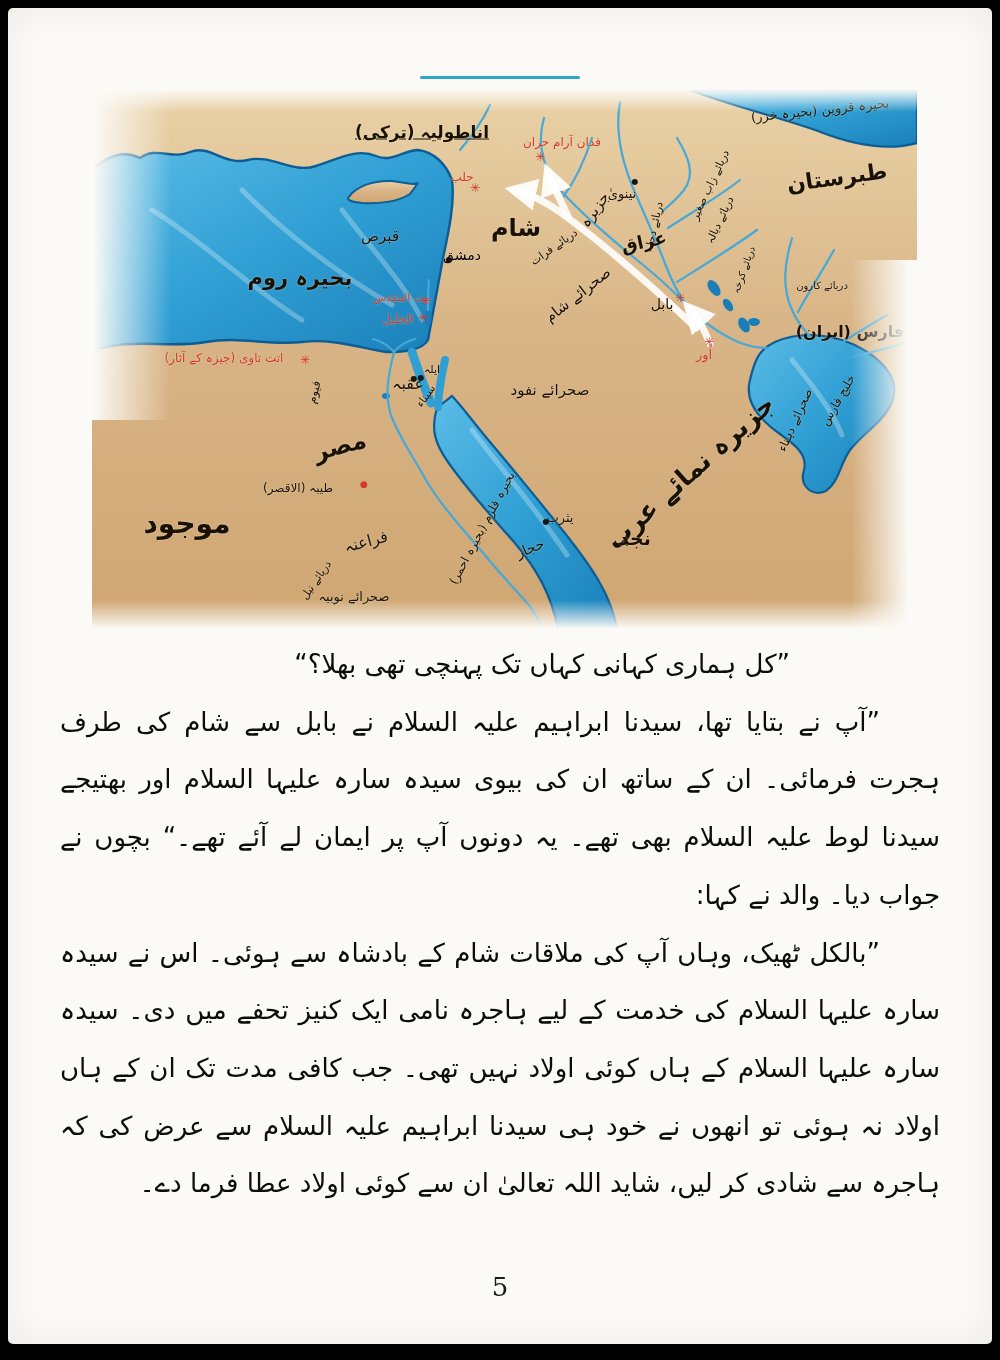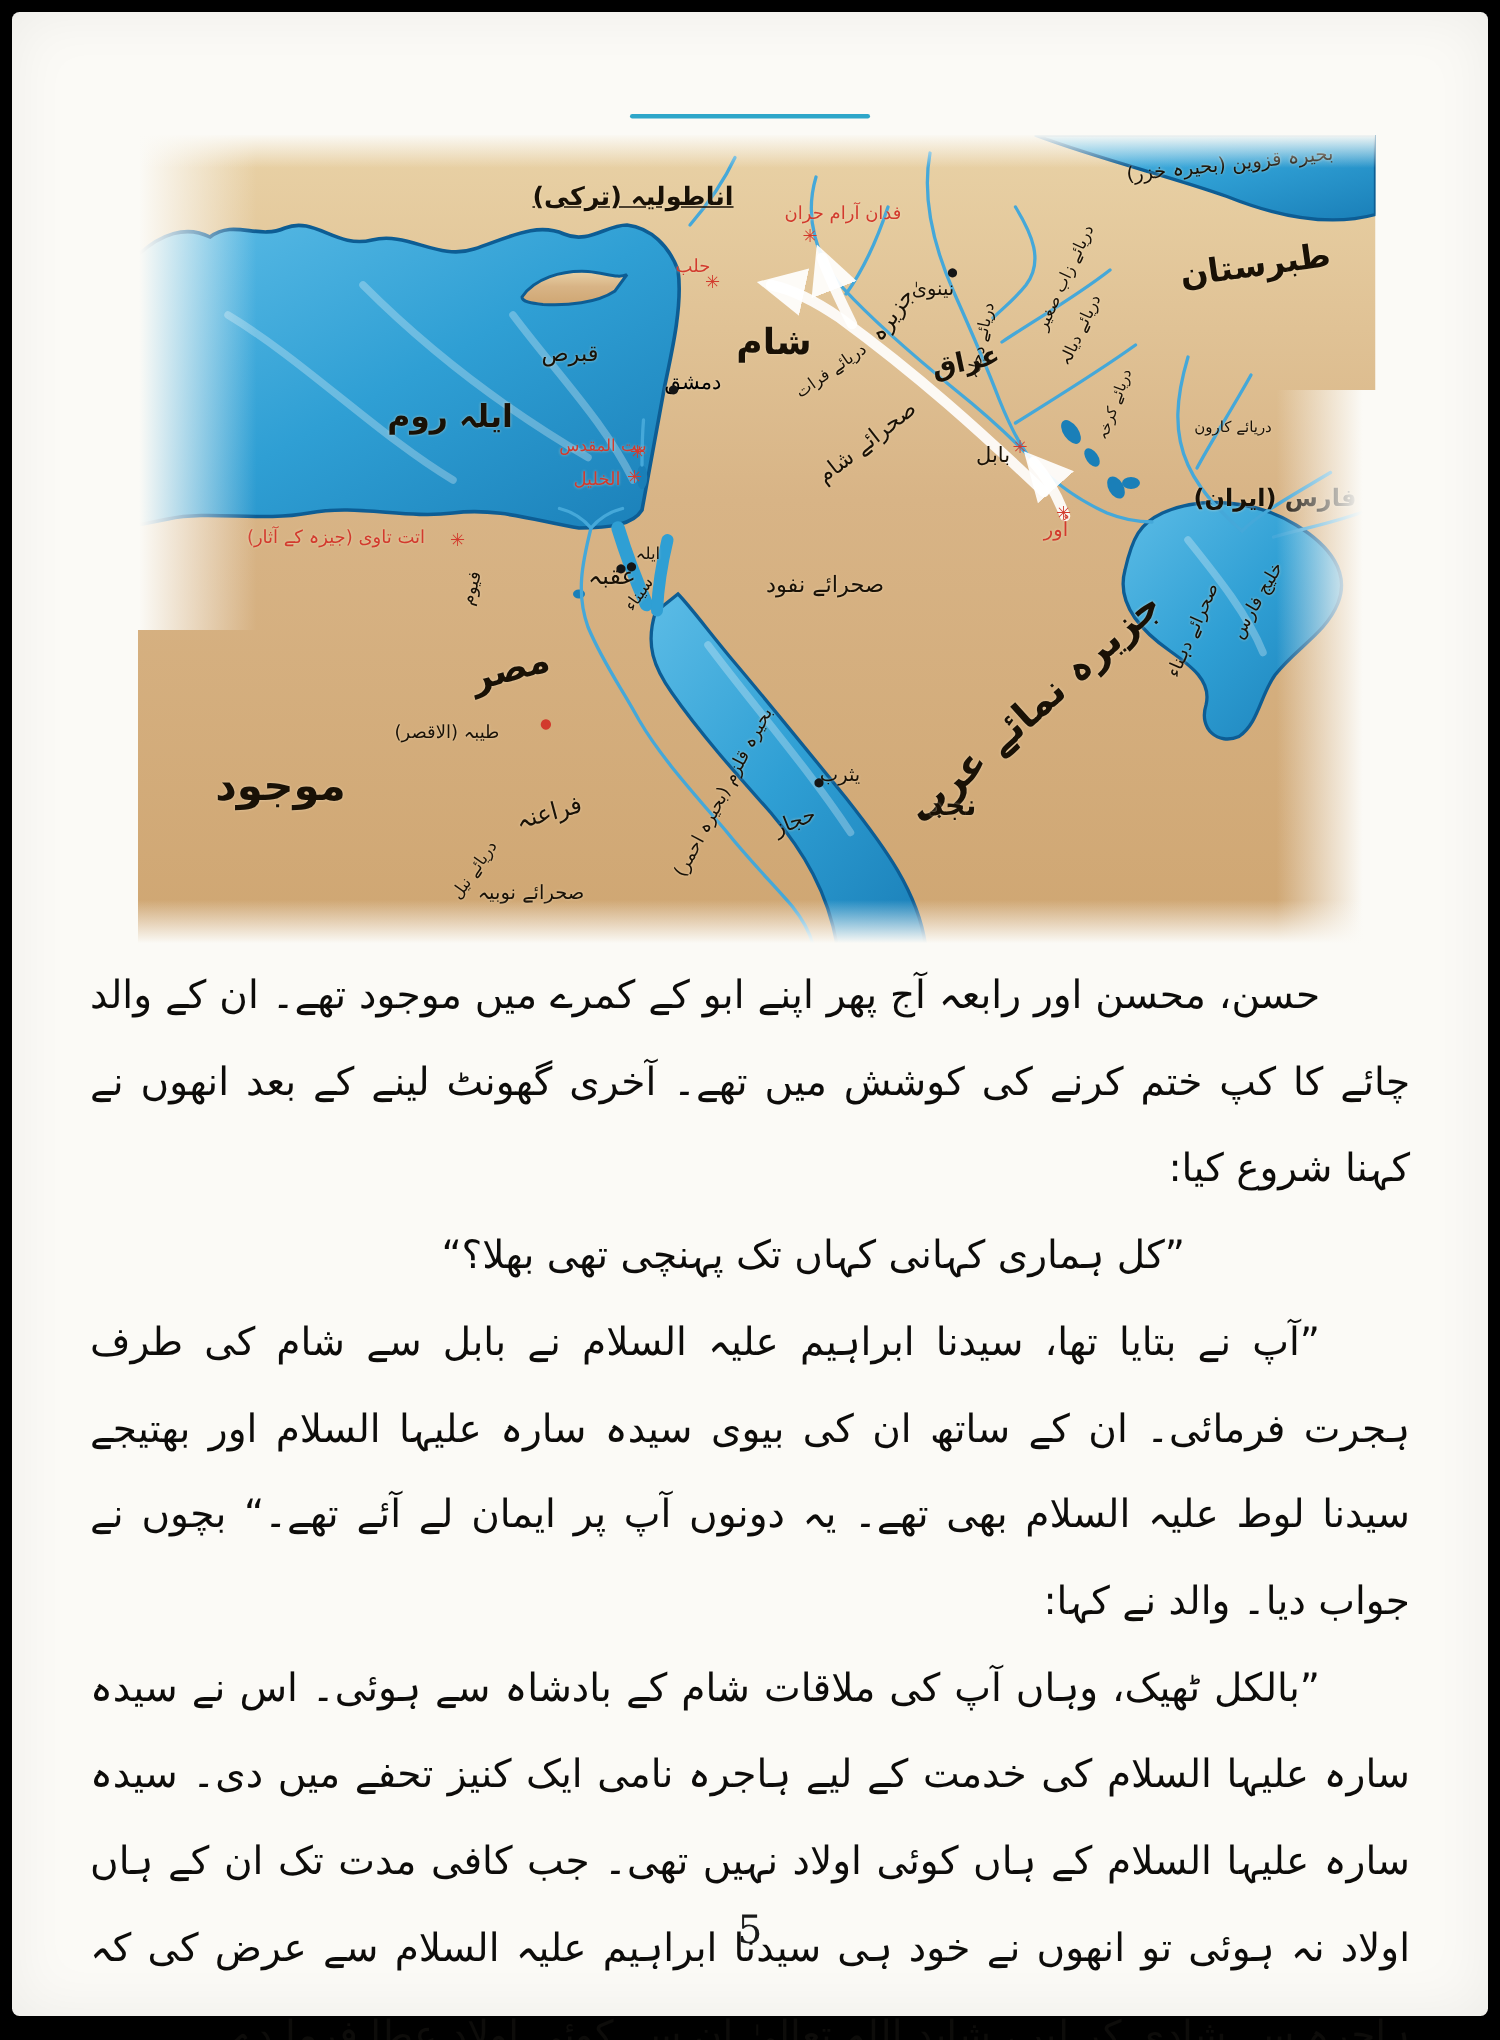--- a/index.html
+++ b/index.html
@@ -126,21 +126,21 @@
           <path d="M604,238 C562,198 520,160 468,122 C452,111 436,103 422,100" marker-end="url(#arw)"></path>
           <path d="M476,126 C468,110 461,95 456,82" marker-end="url(#arw)"></path>
         </g>
       </svg>
 
       <div class="map-labels">
           <div class="map-label" style="left: 728px; top: 20px; font-size: 13px; font-weight: 400; color: rgb(25, 17, 6); transform: translate(-50%, -50%) rotate(-6deg);">بحیرہ قزوین (بحیرہ خزر)</div>
           <div class="map-label" style="left: 745px; top: 88px; font-size: 22px; font-weight: 700; color: rgb(25, 17, 6); transform: translate(-50%, -50%) rotate(-8deg);">طبرستان</div>
           <div class="map-label" style="left: 330px; top: 42px; font-size: 17px; font-weight: 700; color: rgb(25, 17, 6); transform: translate(-50%, -50%) rotate(0deg); text-decoration: underline;">اناطولیہ (ترکی)</div>
           <div class="map-label" style="left: 288px; top: 146px; font-size: 15px; font-weight: 400; color: rgb(25, 17, 6); transform: translate(-50%, -50%) rotate(0deg);">قبرص</div>
-          <div class="map-label" style="left: 208px; top: 188px; font-size: 21px; font-weight: 700; color: rgb(25, 17, 6); transform: translate(-50%, -50%) rotate(0deg);">ایلہ روم</div>
+          <div class="map-label" style="left: 208px; top: 188px; font-size: 21px; font-weight: 700; color: rgb(25, 17, 6); transform: translate(-50%, -50%) rotate(0deg);">بحیرہ روم</div>
           <div class="map-label" style="left: 424px; top: 138px; font-size: 24px; font-weight: 700; color: rgb(25, 17, 6); transform: translate(-50%, -50%) rotate(0deg);">شام</div>
           <div class="map-label" style="left: 370px; top: 165px; font-size: 14px; font-weight: 400; color: #000000; transform: translate(-50%, -50%) rotate(0deg);">دمشق</div>
           <div class="map-label" style="left: 530px; top: 103px; font-size: 13px; font-weight: 400; color: rgb(25, 17, 6); transform: translate(-50%, -50%) rotate(0deg);">نینویٰ</div>
           <div class="map-label" style="left: 503px; top: 120px; font-size: 15px; font-weight: 400; color: rgb(25, 17, 6); transform: translate(-50%, -50%) rotate(-55deg);">جزیرہ</div>
           <div class="map-label" style="left: 462px; top: 157px; font-size: 11px; font-weight: 400; color: rgb(25, 17, 6); transform: translate(-50%, -50%) rotate(-35deg);">دریائے فرات</div>
           <div class="map-label" style="left: 618px; top: 95px; font-size: 11px; font-weight: 400; color: rgb(25, 17, 6); transform: translate(-50%, -50%) rotate(-65deg);">دریائے زاب صغیر</div>
           <div class="map-label" style="left: 562px; top: 137px; font-size: 11px; font-weight: 400; color: rgb(25, 17, 6); transform: translate(-50%, -50%) rotate(-78deg);">دریائے دجلہ</div>
           <div class="map-label" style="left: 628px; top: 130px; font-size: 11px; font-weight: 400; color: rgb(25, 17, 6); transform: translate(-50%, -50%) rotate(-65deg);">دریائے دیالہ</div>
           <div class="map-label" style="left: 552px; top: 152px; font-size: 18px; font-weight: 700; color: rgb(25, 17, 6); transform: translate(-50%, -50%) rotate(-12deg);">عراق</div>
           <div class="map-label" style="left: 652px; top: 180px; font-size: 10px; font-weight: 400; color: rgb(25, 17, 6); transform: translate(-50%, -50%) rotate(-70deg);">دریائے کرخہ</div>
@@ -187,21 +187,20 @@
           <span class="map-marker" style="left: 272px; top: 394px; font-size: 9px; color: rgb(210, 58, 45);">●</span>
         </div>
 
       <div class="fade fade-left"></div>
       <div class="fade fade-right"></div>
       <div class="fade fade-top"></div>
       <div class="fade fade-bottom"></div>
     </div>
 
     <div class="body-text">
-      <p class="para indent">حسن، محسن اور رابعہ آج پھر اپنے ابو کے کمرے میں موجود تھے۔ ان کے والد چائے کا کپ ختم کرنے کی کوشش میں تھے۔ آخری گھونٹ لینے کے بعد انھوں نے کہنا شروع کیا:</p>
       <p class="para quote">”کل ہماری کہانی کہاں تک پہنچی تھی بھلا؟“</p>
       <p class="para indent">”آپ نے بتایا تھا، سیدنا ابراہیم علیہ السلام نے بابل سے شام کی طرف ہجرت فرمائی۔ ان کے ساتھ ان کی بیوی سیدہ سارہ علیہا السلام اور بھتیجے سیدنا لوط علیہ السلام بھی تھے۔ یہ دونوں آپ پر ایمان لے آئے تھے۔“ بچوں نے جواب دیا۔ والد نے کہا:</p>
       <p class="para indent">”بالکل ٹھیک، وہاں آپ کی ملاقات شام کے بادشاہ سے ہوئی۔ اس نے سیدہ سارہ علیہا السلام کی خدمت کے لیے ہاجرہ نامی ایک کنیز تحفے میں دی۔ سیدہ سارہ علیہا السلام کے ہاں کوئی اولاد نہیں تھی۔ جب کافی مدت تک ان کے ہاں اولاد نہ ہوئی تو انھوں نے خود ہی سیدنا ابراہیم علیہ السلام سے عرض کی کہ ہاجرہ سے شادی کر لیں، شاید اللہ تعالیٰ ان سے کوئی اولاد عطا فرما دے۔</p>
     </div>
 
     <div class="page-number">5</div>
   </div>
 </div>
 
 </body></html>

